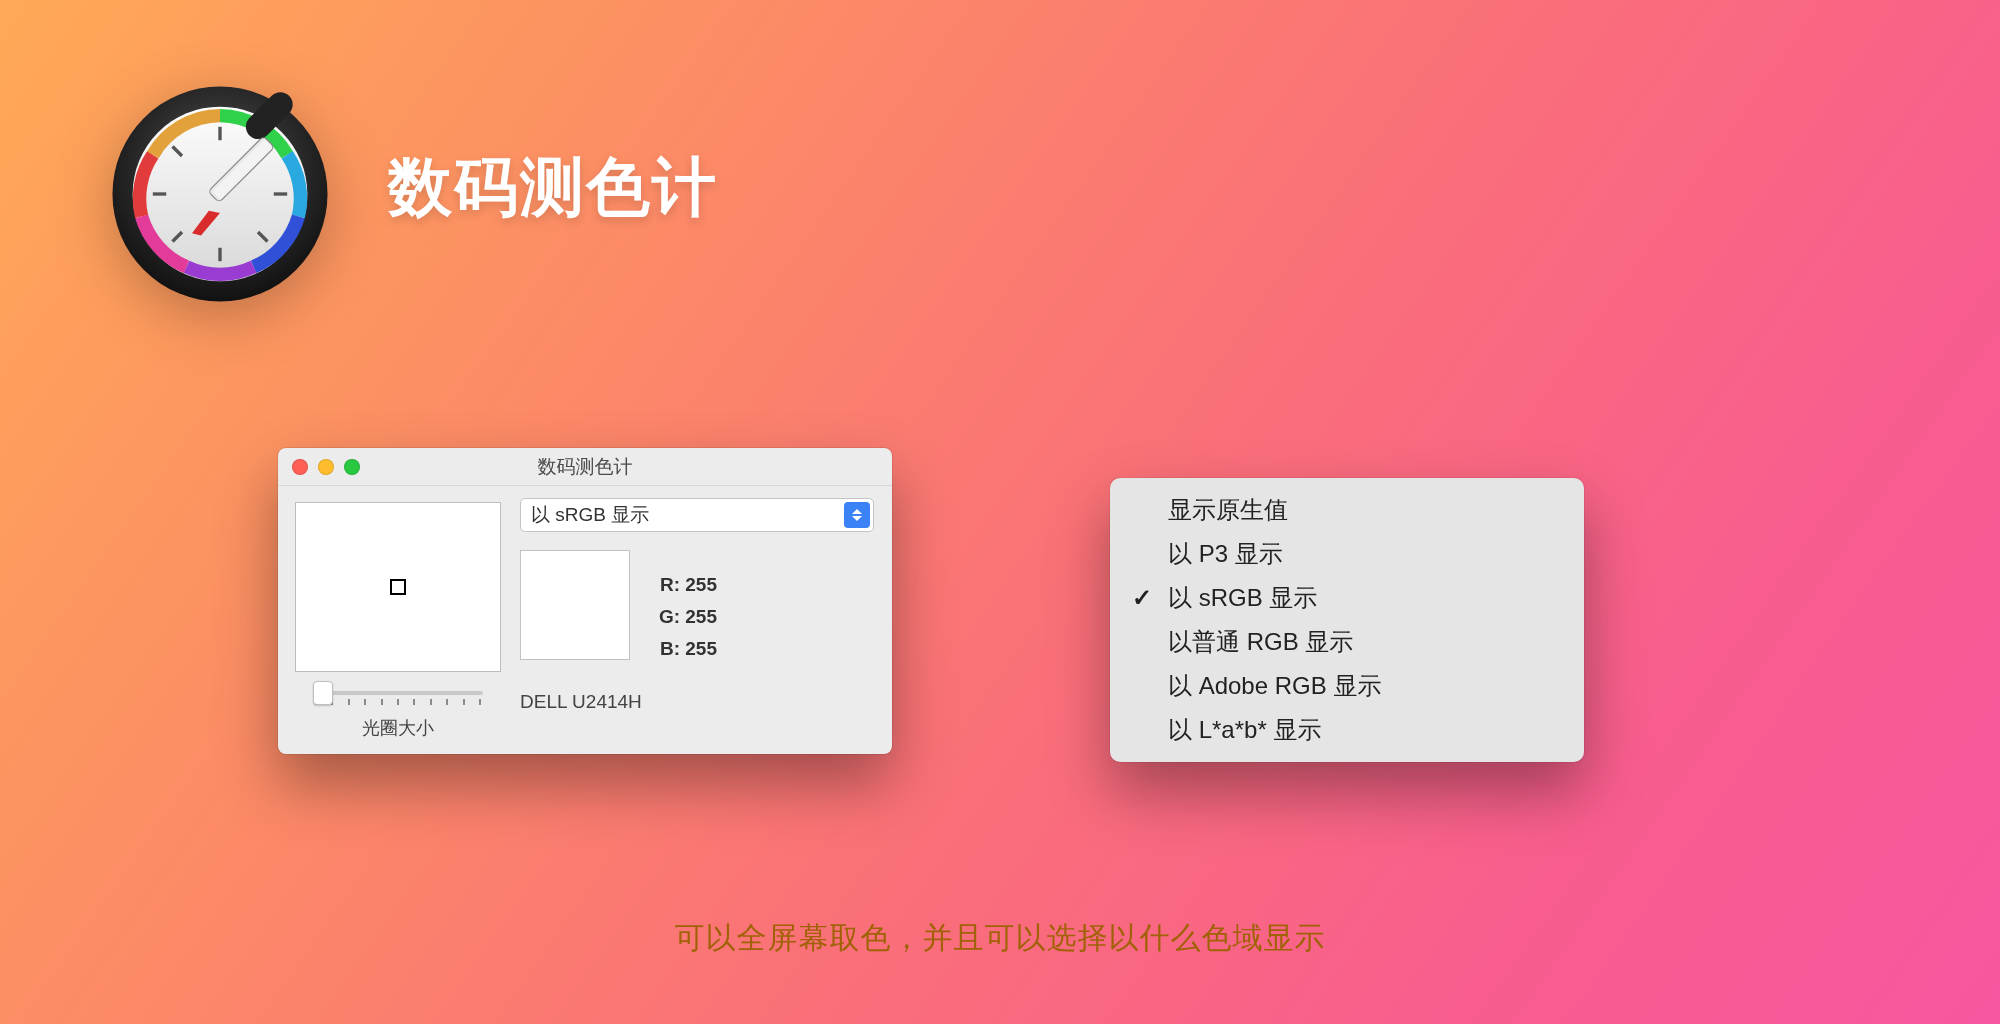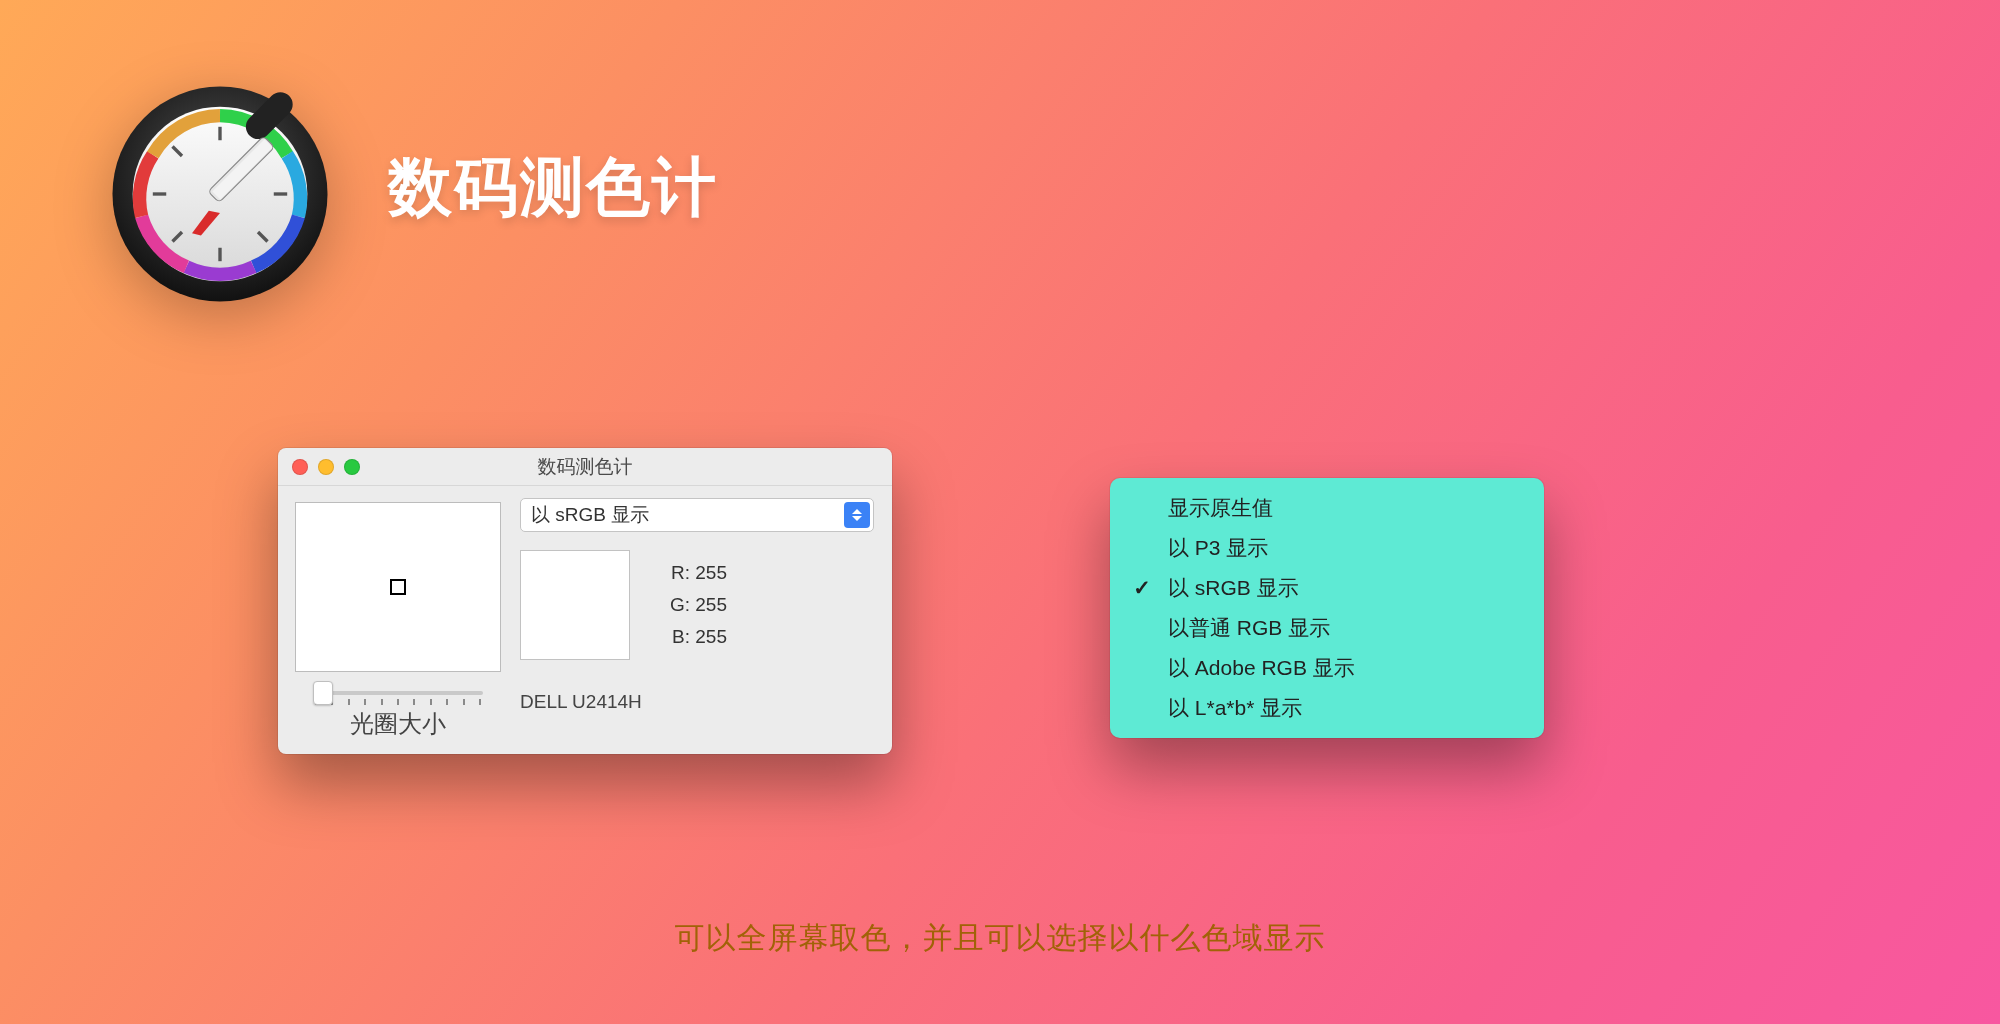--- a/index.html
+++ b/index.html
@@ -133,22 +133,22 @@
     left: 0; right: 0; top: 17px;
     display: flex;
     justify-content: space-between;
     padding: 0 2px;
   }
   .slider-ticks span {
     width: 2px; height: 6px;
     background: #8a8a8a;
   }
   .slider-label {
-    margin-top: 4px;
-    font-size: 24px;
+    margin-top: 12px;
+    font-size: 18px;
     color: #444;
   }
 
   .right-col {
     flex: 1;
     display: flex;
     flex-direction: column;
   }
   .select {
     height: 34px;
@@ -179,23 +179,24 @@
     content: "";
     width: 0; height: 0;
     border-left: 5px solid transparent;
     border-right: 5px solid transparent;
   }
   .select-arrows::before { border-bottom: 5px solid #fff; }
   .select-arrows::after  { border-top: 5px solid #fff; }
 
   .swatch-row {
     display: flex;
-    gap: 36px;
+    gap: 26px;
     margin-top: 18px;
-    align-items: center;
+    align-items: flex-end;
+    font-weight: bold;
   }
   .swatch {
     width: 110px; height: 110px;
     background: #fff;
     border: 1px solid #c2c2c2;
   }
   .rgb-values {
     display: flex;
     flex-direction: column;
     justify-content: center;
@@ -208,26 +209,26 @@
     margin-top: 31px;
     font-size: 19px;
     color: #444;
   }
 
   
   .menu {
     position: absolute;
     left: 1110px;
     top: 478px;
-    width: 434px;
-    background: #5eead4;
+    width: 474px;
+    background: #e5e5e5;
     border-radius: 10px;
     box-shadow: 0 30px 60px rgba(0,0,0,.35), 0 0 0 1px rgba(0,0,0,.06);
     padding: 10px 0;
-    font-size: 21px;
+    font-size: 24px;
     color: #222;
   }
   .menu-item {
     display: flex;
     align-items: center;
     padding: 6px 30px 6px 20px;
     gap: 14px;
   }
   .menu-item .check {
     width: 24px;

